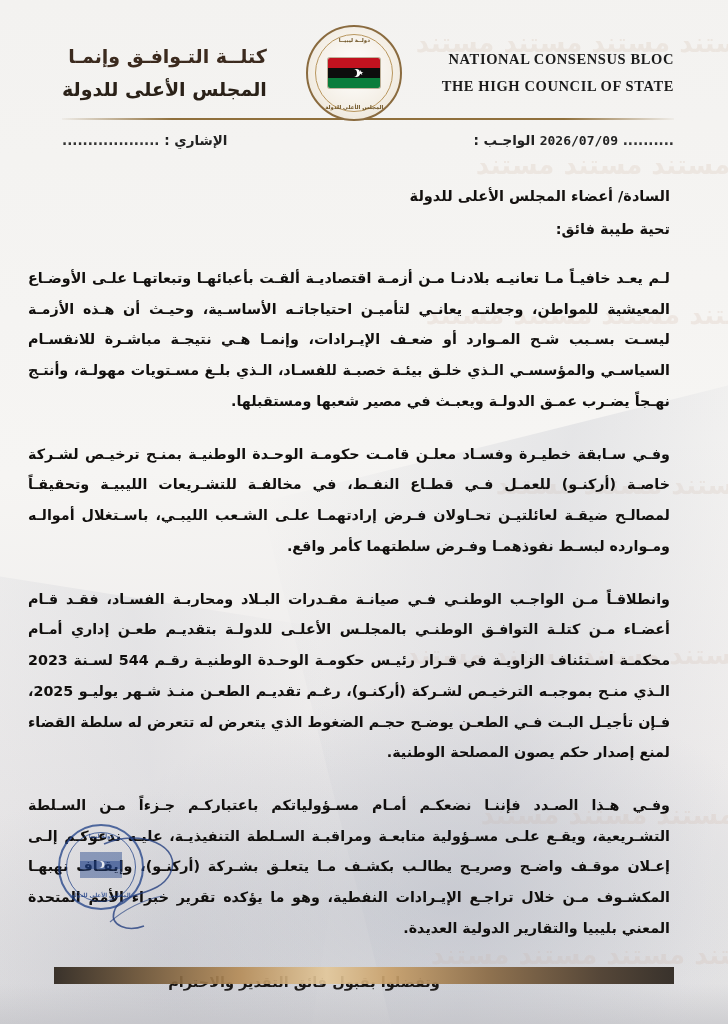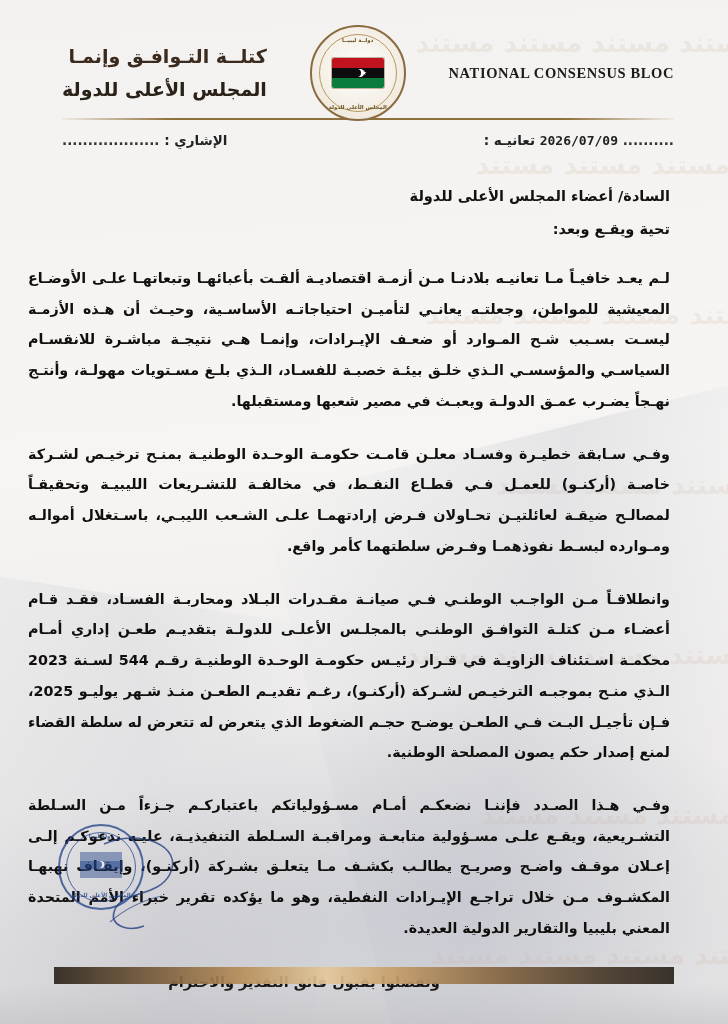--- a/index.html
+++ b/index.html
@@ -281,20 +281,21 @@
     <div class="wm-row" style="top:640px;right:-20px;">مستند مستند مستند مستند</div>
     <div class="wm-row" style="top:800px;right:-95px;">مستند مستند مستند مستند</div>
     <div class="wm-row" style="top:940px;right:-45px;">مستند مستند مستند مستند</div>
   </div>
   <div class="paper-fold"></div>
   <div class="paper-fold2"></div>
 
   <div class="header">
     <div class="hdr-en">
       <div>NATIONAL CONSENSUS BLOC</div>
+      <div>THE HIGH COUNCIL OF STATE</div>
     </div>
 
     <div class="emblem">
       <div class="ring"></div>
       <div class="ring2"></div>
       <div class="arc-top">دولــة ليبيــا</div>
       <div class="flag">
         <div class="band red"></div>
         <div class="band black">
           <span class="crescent"></span>
@@ -310,31 +311,31 @@
       <div class="l2">المجلس الأعلى للدولة</div>
     </div>
   </div>
 
   <div class="rule"></div>
 
   <div class="meta">
     <div class="field">
       <span class="dots">..........</span>
       <span class="date-val">2026/07/09</span>
-      <span>تعانيـه :</span>
+      <span>الواجـب :</span>
     </div>
     <div class="field">
       <span>الإشاري :</span>
       <span class="dots">...................</span>
     </div>
   </div>
 
   <div class="body">
     <div class="salutation">السادة/ أعضاء المجلس الأعلى للدولة</div>
-    <div class="greeting">تحية ويقـع وبعد:</div>
+    <div class="greeting">تحية طيبة فائق:</div>
 
     <p class="para first">لـم يعـد خافيـاً مـا تعانيـه بلادنـا مـن أزمـة اقتصاديـة ألقـت بأعبائهـا وتبعاتهـا علـى الأوضـاع المعيشية للمواطن، وجعلتـه يعانـي لتأميـن احتياجاتـه الأساسـية، وحيـث أن هـذه الأزمـة ليسـت بسـبب شـح المـوارد أو ضعـف الإيـرادات، وإنمـا هـي نتيجـة مباشـرة للانقسـام السياسـي والمؤسسـي الـذي خلـق بيئـة خصبـة للفسـاد، الـذي بلـغ مسـتويات مهولـة، وأنتـج نهـجاً يضـرب عمـق الدولـة ويعبـث في مصير شعبها ومستقبلها.</p>
     <p class="para">وفـي سـابقة خطيـرة وفسـاد معلـن قامـت حكومـة الوحـدة الوطنيـة بمنـح ترخيـص لشـركة خاصـة (أركنـو) للعمـل فـي قطـاع النفـط، في مخالفـة للتشـريعات الليبيـة وتحقيقـاً لمصالـح ضيقـة لعائلتيـن تحـاولان فـرض إرادتهمـا علـى الشـعب الليبـي، باسـتغلال أموالـه ومـوارده لبسـط نفوذهمـا وفـرض سلطتهما كأمر واقع.</p>
     <p class="para">وانطلاقـاً مـن الواجـب الوطنـي فـي صيانـة مقـدرات البـلاد ومحاربـة الفسـاد، فقـد قـام أعضـاء مـن كتلـة التوافـق الوطنـي بالمجلـس الأعلـى للدولـة بتقديـم طعـن إداري أمـام محكمـة اسـتئناف الزاويـة في قـرار رئيـس حكومـة الوحـدة الوطنيـة رقـم 544 لسـنة 2023 الـذي منـح بموجبـه الترخيـص لشـركة (أركنـو)، رغـم تقديـم الطعـن منـذ شـهر يوليـو 2025، فـإن تأجيـل البـت فـي الطعـن يوضـح حجـم الضغوط الذي يتعرض له تتعرض له سلطة القضاء لمنع إصدار حكم يصون المصلحة الوطنية.</p>
     <p class="para">وفـي هـذا الصـدد فإننـا نضعكـم أمـام مسـؤولياتكم باعتباركـم جـزءاً مـن السـلطة التشـريعية، ويقـع علـى مسـؤولية متابعـة ومراقبـة السـلطة التنفيذيـة، عليـه ندعوكـم إلـى إعـلان موقـف واضـح وصريـح يطالـب بكشـف مـا يتعلـق بشـركة (أركنـو)، وإيقـاف نهبهـا المكشـوف مـن خلال تراجـع الإيـرادات النفطية، وهو ما يؤكده تقرير خبراء الأمم المتحدة المعني بليبيا والتقارير الدولية العديدة.</p>
 
     <div class="closing">وتفضلوا بقبول فائق التقدير والاحترام</div>
   </div>
 
   <div class="stamp">

